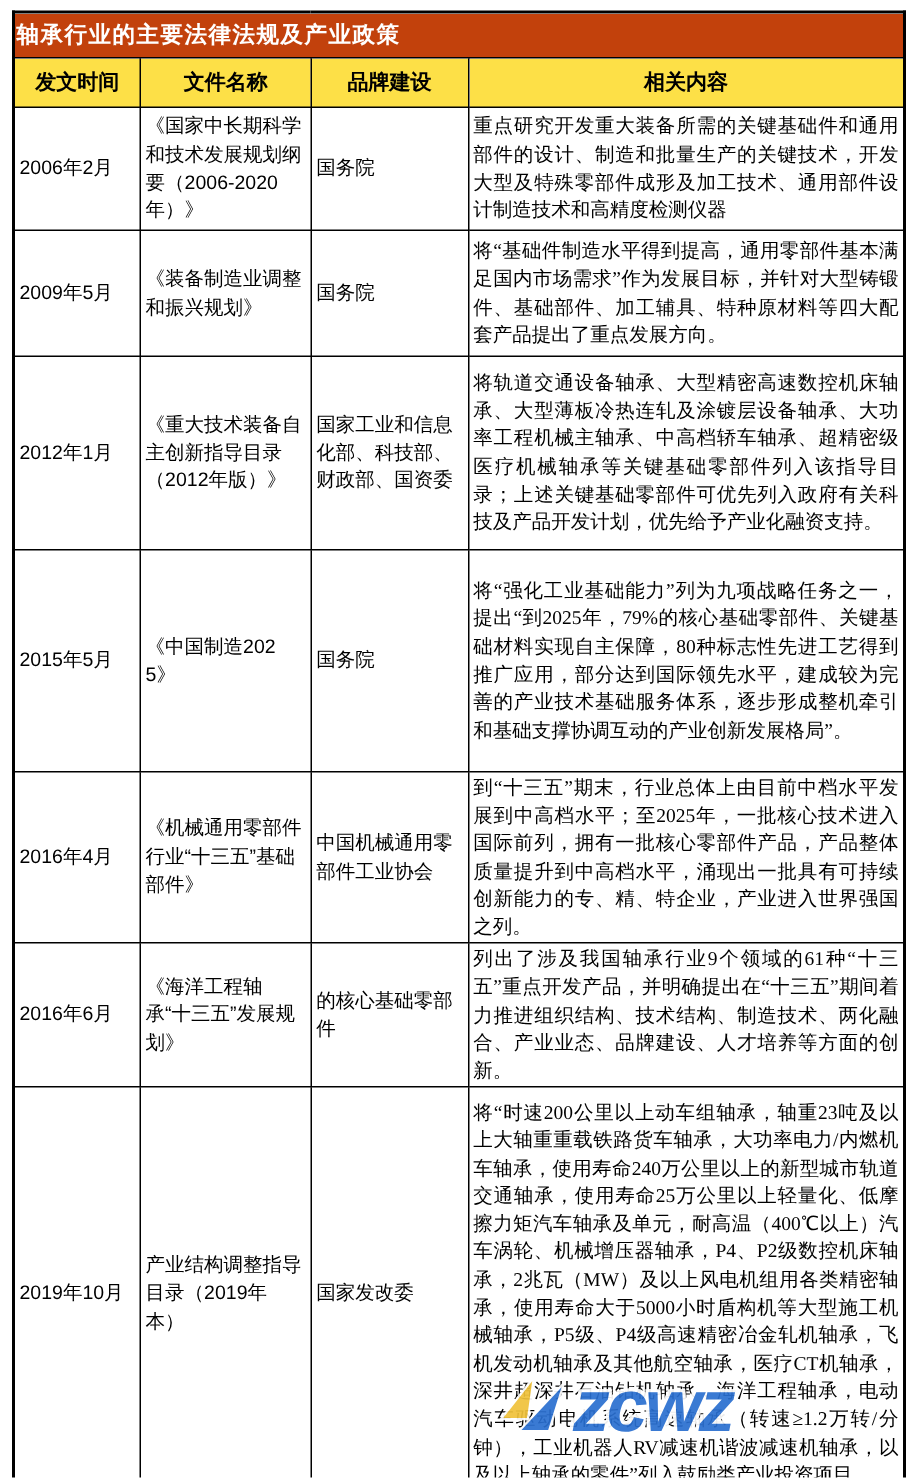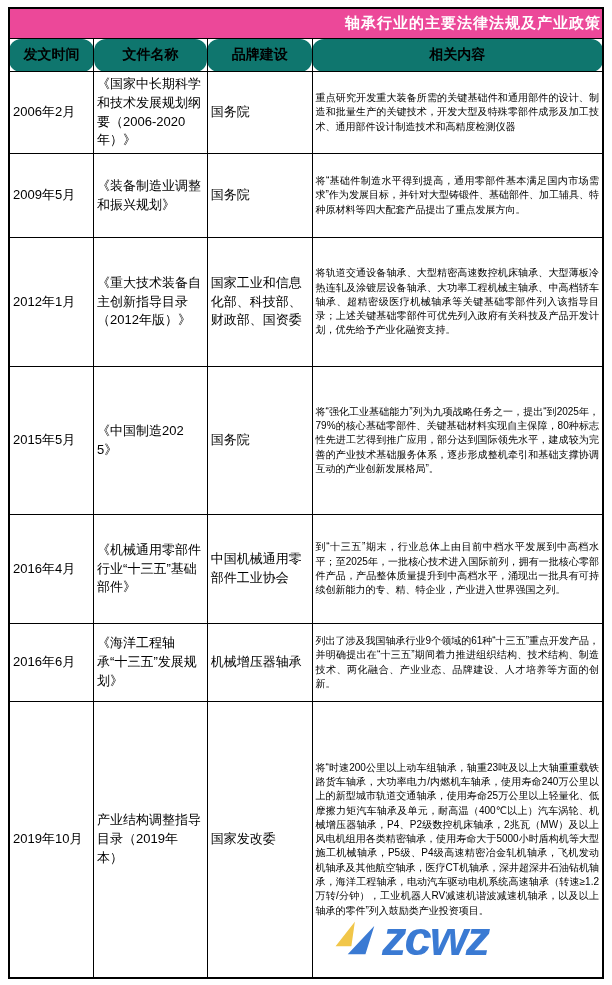--- a/index.html
+++ b/index.html
@@ -15,54 +15,54 @@
     table-layout: fixed;
     width: 596px;
     border: 2px solid #000;
   }
   table.policy th, table.policy td {
     border: 1px solid #000;
     word-break: break-all;
     overflow: hidden;
   }
   .title-cell {
-    background: #ec4899;
+    background: #c2410c;
     color: #fff;
     font-size: 15px;
     font-weight: bold;
-    text-align: right;
+    text-align: left;
     height: 27px;
     letter-spacing: 1px;
   }
   .header-cell {
     font-size: 14px;
     font-weight: bold;
     text-align: center;
     height: 30px;
-    background: #0f766e;
-    border-radius: 12px;
+    background: #fde047;
   }
   .col-date   { width: 84px; }
   .col-doc    { width: 113px; }
   .col-issuer { width: 104px; }
   .col-content{ width: 289px; }
 
   td.cell-date, td.cell-doc, td.cell-issuer {
     text-align: left;
     vertical-align: middle;
     font-size: 13px;
     line-height: 1.45;
     padding: 2px 3px;
   }
   td.cell-content {
     text-align: justify;
     vertical-align: middle;
-    font-size: 10px;
+    font-size: 13px;
     line-height: 1.43;
     padding: 1px 3px;
+    font-family: Liberation Serif, serif;
   }
   tbody tr:nth-child(1) { height: 82px; }
   tbody tr:nth-child(2) { height: 84px; }
   tbody tr:nth-child(3) { height: 129px; }
   tbody tr:nth-child(4) { height: 148px; }
   tbody tr:nth-child(5) { height: 109px; }
   tbody tr:nth-child(6) { height: 78px; }
   tbody tr:nth-child(7) { height: 276px; }
 
   .watermark {
@@ -143,21 +143,21 @@
         </tr>
         <tr>
           <td class="cell-date">2016年4月</td>
           <td class="cell-doc">《机械通用零部件行业“十三五”基础部件》</td>
           <td class="cell-issuer">中国机械通用零部件工业协会</td>
           <td class="cell-content">到“十三五”期末，行业总体上由目前中档水平发展到中高档水平；至2025年，一批核心技术进入国际前列，拥有一批核心零部件产品，产品整体质量提升到中高档水平，涌现出一批具有可持续创新能力的专、精、特企业，产业进入世界强国之列。</td>
         </tr>
         <tr>
           <td class="cell-date">2016年6月</td>
           <td class="cell-doc">《海洋工程轴承“十三五”发展规划》</td>
-          <td class="cell-issuer">机械增压器轴承</td>
+          <td class="cell-issuer">的核心基础零部件</td>
           <td class="cell-content">列出了涉及我国轴承行业9个领域的61种“十三五”重点开发产品，并明确提出在“十三五”期间着力推进组织结构、技术结构、制造技术、两化融合、产业业态、品牌建设、人才培养等方面的创新。</td>
         </tr>
         <tr>
           <td class="cell-date">2019年10月</td>
           <td class="cell-doc">产业结构调整指导目录（2019年本）</td>
           <td class="cell-issuer">国家发改委</td>
           <td class="cell-content">将“时速200公里以上动车组轴承，轴重23吨及以上大轴重重载铁路货车轴承，大功率电力/内燃机车轴承，使用寿命240万公里以上的新型城市轨道交通轴承，使用寿命25万公里以上轻量化、低摩擦力矩汽车轴承及单元，耐高温（400℃以上）汽车涡轮、机械增压器轴承，P4、P2级数控机床轴承，2兆瓦（MW）及以上风电机组用各类精密轴承，使用寿命大于5000小时盾构机等大型施工机械轴承，P5级、P4级高速精密冶金轧机轴承，飞机发动机轴承及其他航空轴承，医疗CT机轴承，深井超深井石油钻机轴承，海洋工程轴承，电动汽车驱动电机系统高速轴承（转速≥1.2万转/分钟），工业机器人RV减速机谐波减速机轴承，以及以上轴承的零件”列入鼓励类产业投资项目。</td>
         </tr>
       </tbody>
   </table>

